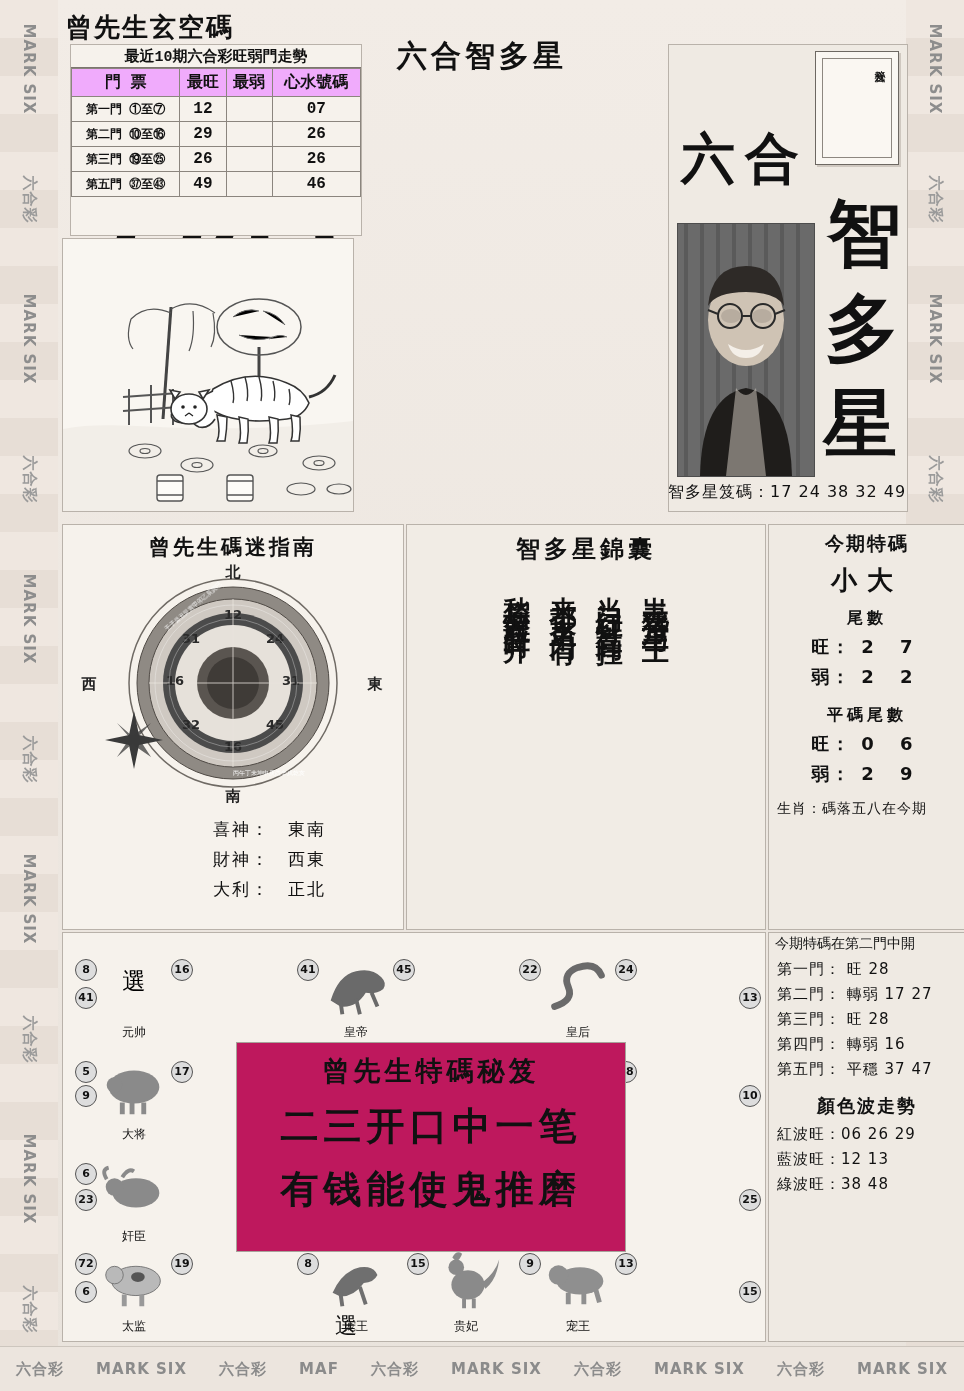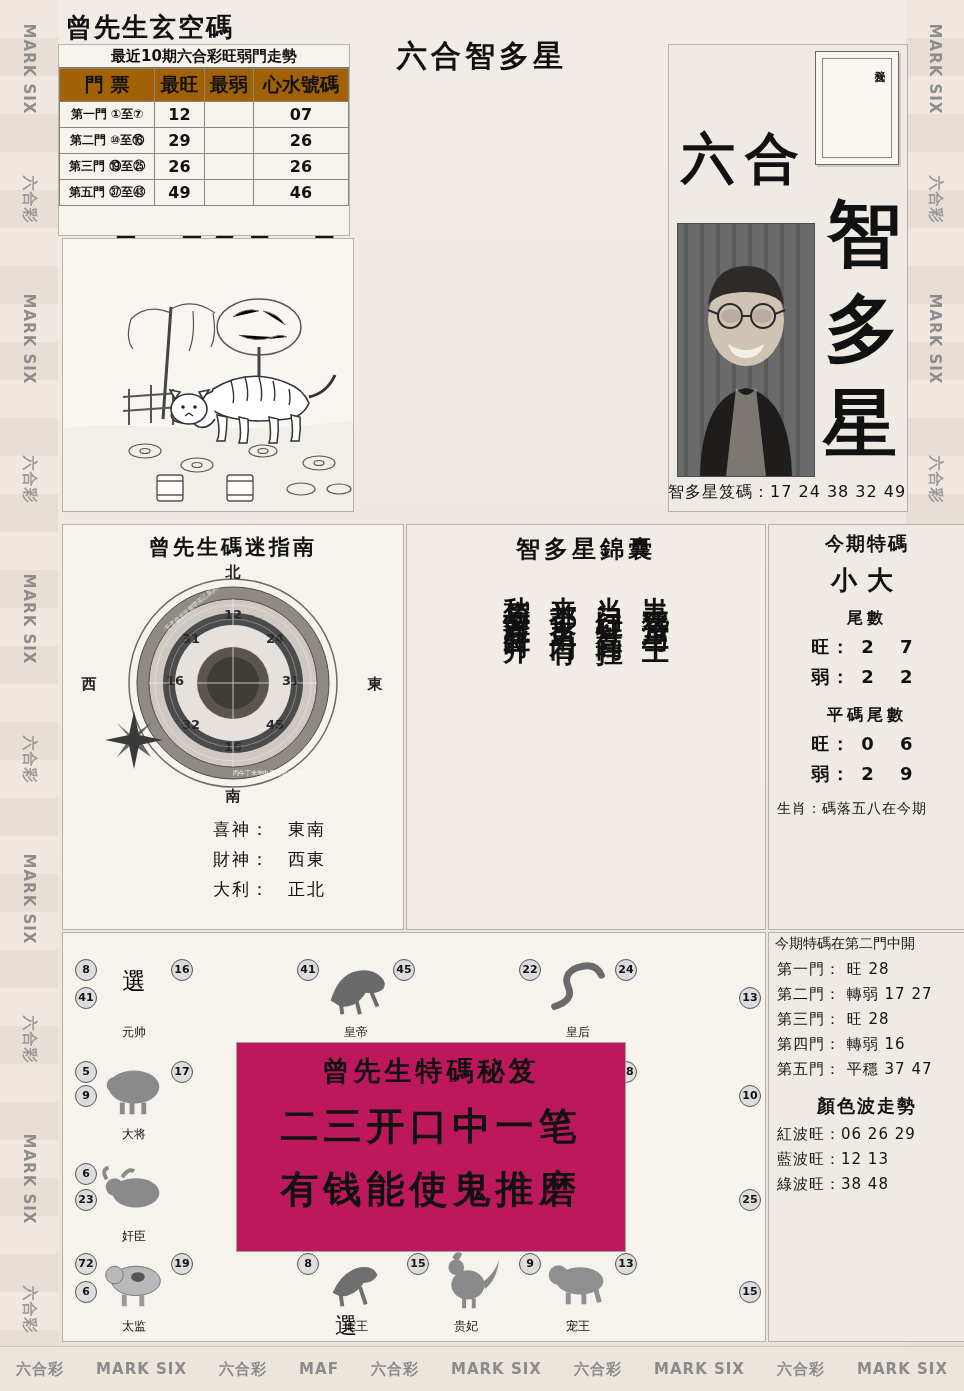--- a/index.html
+++ b/index.html
@@ -43,30 +43,30 @@
     font-family: "DejaVu Sans", sans-serif;
   }
   .masthead {
     position: absolute; left: 50%; transform: translateX(-50%); top: 0px;
     font-size: 30px; font-weight: bold; letter-spacing: 4px;
   }
   
   .panel { position: absolute; background: #f4efe9; border: 1px solid #b9b2aa; }
 
   
-  #trendPanel { left: 0; top: 44px; width: 290px; height: 190px; background:#f6f2ec; }
+  #trendPanel { left: 12px; top: 44px; width: 290px; height: 190px; background:#f6f2ec;font-family:Liberation Mono, monospace; }
   .trend-title {
     text-align:center; font-size: 15px; font-weight: bold; padding: 2px 0 1px;
     border-bottom: 1px solid #7b756e; letter-spacing:0px;
   }
   table.trend { width: 100%; border-collapse: collapse; font-size: 13px; }
   table.trend th, table.trend td {
     border: 1px solid #8b857e; text-align: center; padding: 3px 1px; font-weight: bold;
   }
-  table.trend th { background:#a16207; font-size:19px;margin-top:11px; }
+  table.trend th { background:#f0abfc; font-size:16px;margin-top:11px; }
   table.trend td.gate { font-size: 12px; white-space: nowrap; }
   table.trend td.num { font-size: 16px; }
 
   
   #picPanel { left: 4px; top: 238px; width: 290px; height: 272px; background:#f7f4ef; }
   .pic-svg { width:100%; height:100%; display:block; }
 
   
   #centerTop { left: 298px; top: 44px; width: 308px; height: 466px; background: transparent; border:none; }
   .zeng-title {

